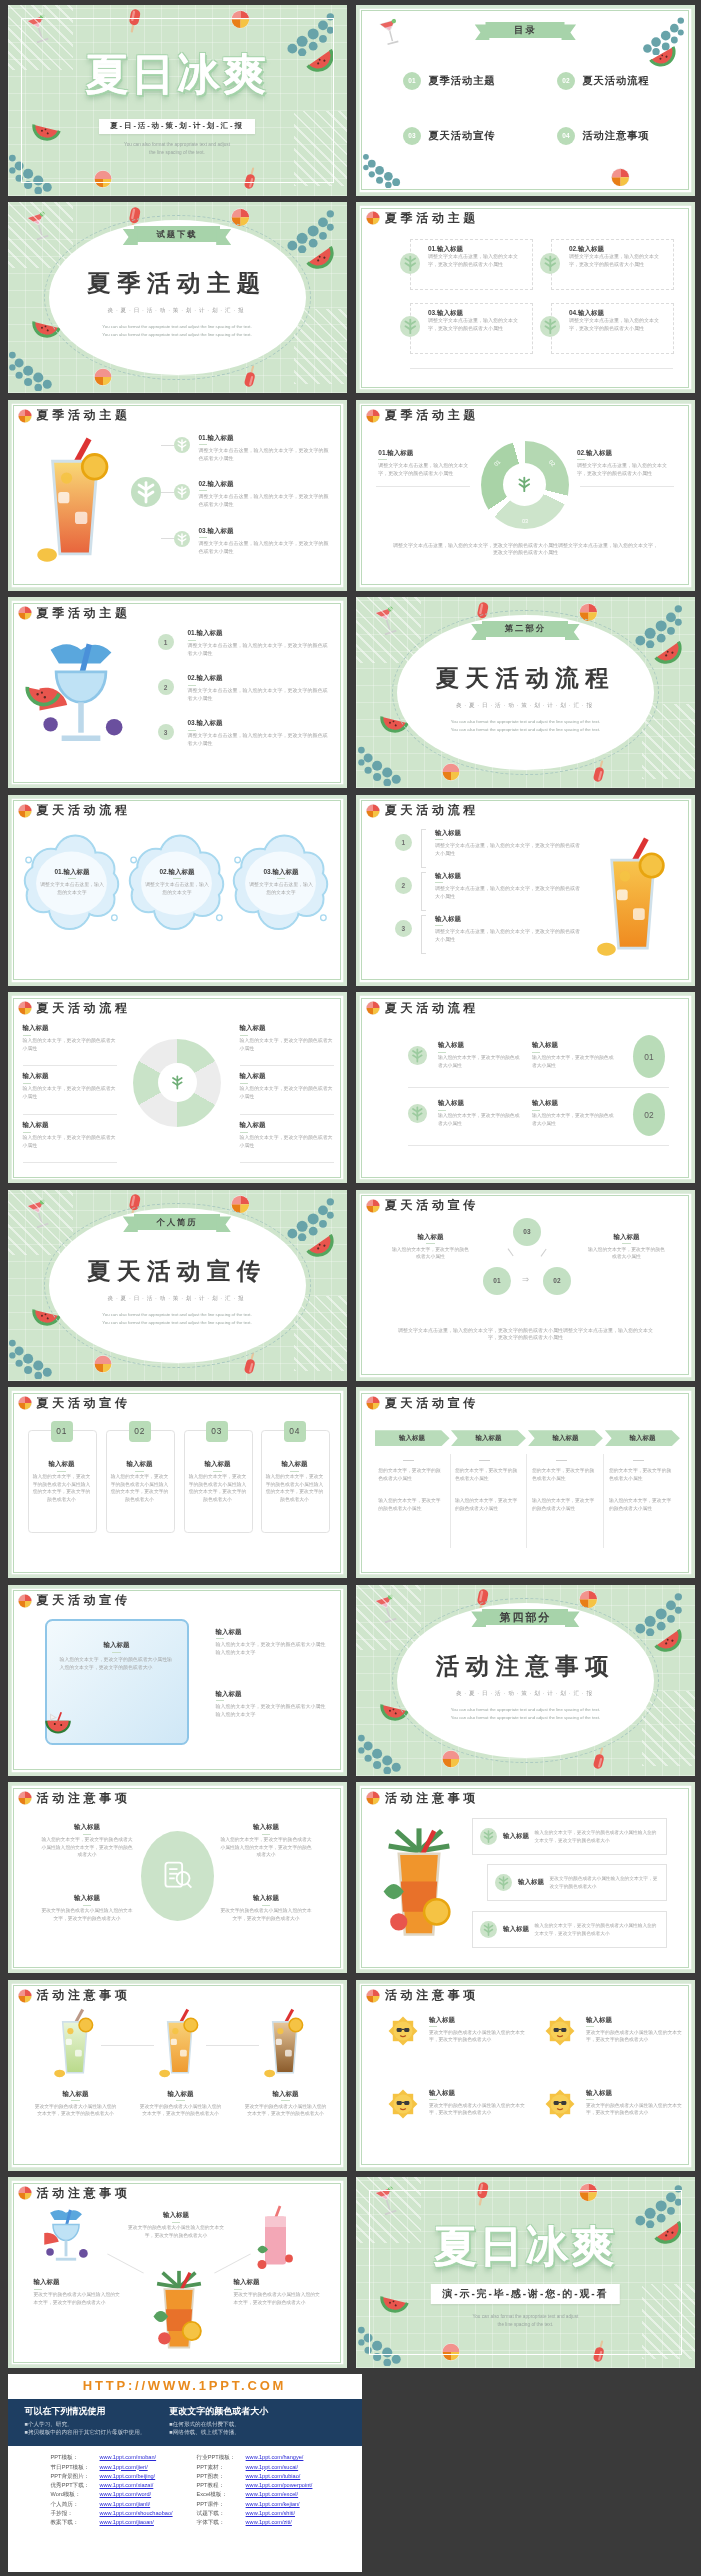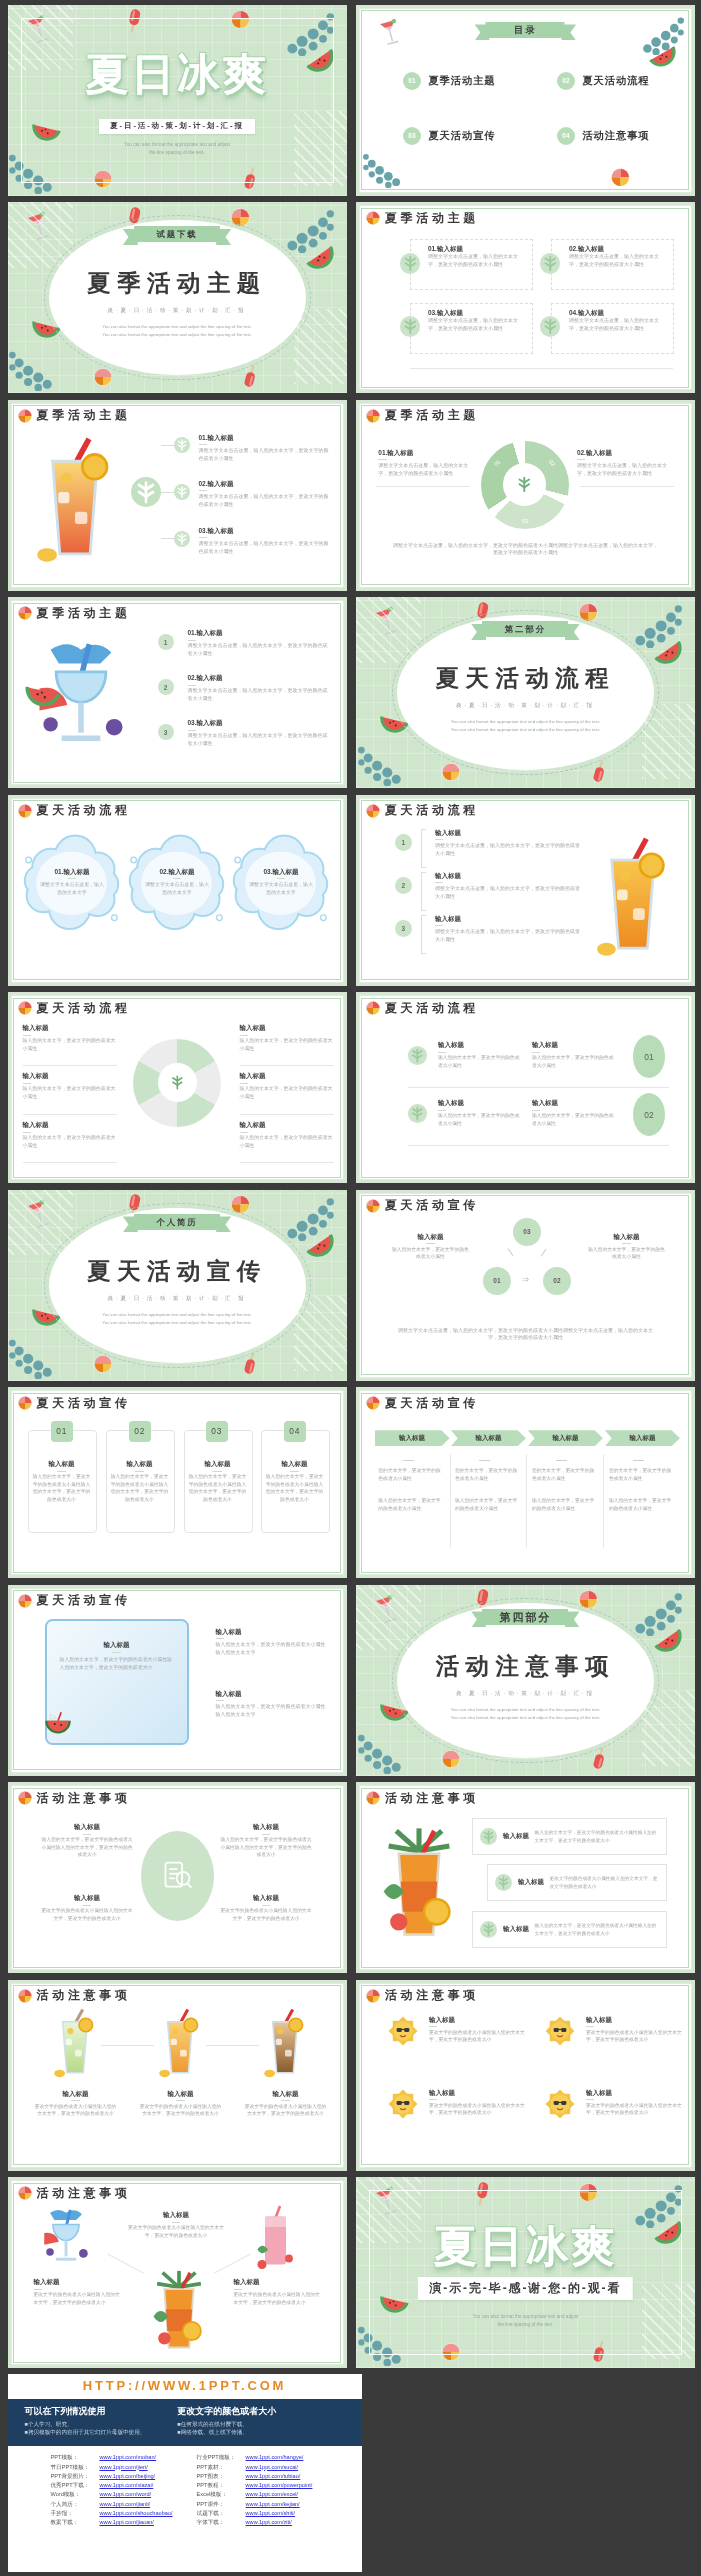--- a/index.html
+++ b/index.html
@@ -35,21 +35,21 @@
   .arrowband{background:#b9dcba;color:#3f3f3f;font-size:6.5px;font-weight:bold;
              display:flex;align-items:center;justify-content:center;}
   .vline{border-left:0.9px solid #e8e8e8;}
   .hline{border-top:0.9px solid #e6e6e6;}
   
   #footer{position:absolute;left:7.5px;top:2374px;width:354px;height:198px;background:#fff;}
   .flogo{text-align:center;margin-top:9.4px;font-size:39px;font-weight:bold;line-height:1;
          color:#2b5590;letter-spacing:0.9px;}
   .flogo .fdash{color:#e87e17;}
   .furl{text-align:center;color:#e88a1d;font-size:13px;font-weight:bold;letter-spacing:2.8px;margin-top:3.7px;}
-  .fnavy{margin-top:6.5px;background:#1e3e62;color:#fff;display:flex;padding:5.6px 0 7.5px 17px;gap:32px;}
+  .fnavy{margin-top:6.5px;background:#1e3e62;color:#fff;display:flex;padding:5.6px 0 7.5px 17px;gap:24px;}
   .fnavy h4{margin:0 0 2.8px 0;font-size:9px;}
   .fnavy p{margin:0.9px 0;font-size:5.6px;color:#c9d3de;}
   .flinks{display:flex;gap:24px;padding:7.5px 0 0 43px;}
   .flinks .col{display:flex;flex-direction:column;gap:0.9px;}
   .lrow{display:flex;font-size:5.6px;line-height:1.5;}
   .lrow .lab{color:#555;width:49px;}
   .lrow a{color:#2a2ad6;text-decoration:underline;}
 </style>
 </head>
 <body>
@@ -612,21 +612,21 @@
         </svg></div>
       <div class="abs" style="position: absolute; right: 90px; bottom: 5.6px; width: 11.2px; height: 24px; transform: rotate(195deg);"><svg viewBox="0 0 10 22" width="100%" height="100%">
           <rect x="1" y="1" width="8" height="13.5" rx="4" fill="#e8554d"></rect>
           <rect x="2.4" y="2.4" width="2" height="9" rx="1" fill="#f2938d"></rect>
           <rect x="4.1" y="14.5" width="1.9" height="6.5" rx=".9" fill="#e7c49b"></rect>
         </svg></div>
       <div class="abs" style="left: -18.7px; top: -18.7px; width: 84px; height: 84px; background: repeating-linear-gradient(45deg, rgba(255, 255, 255, 0.5) 0px, rgba(255, 255, 255, 0.5) 1.9px, transparent 1.9px, transparent 8.4px);"></div>
       <div class="abs" style="right: -22.4px; bottom: 9.4px; width: 75px; height: 75px; background: repeating-linear-gradient(45deg, rgba(255, 255, 255, 0.5) 0px, rgba(255, 255, 255, 0.5) 1.9px, transparent 1.9px, transparent 8.4px);"></div>
       <div class="abs" style="inset: 13px 36px; border: 1.3px dashed rgb(169, 200, 192); border-radius: 50%;"></div>
       <div class="abs" style="inset: 18px 41px; background: rgb(255, 255, 255); border-radius: 50%;"></div>
-      <div class="ribbon" style="left: 50%; transform: translateX(-50%); top: 24px; width: 86px; height: 16px; line-height: 16px; font-size: 8.4px; letter-spacing: 1.9px;">
+      <div class="ribbon" style="left: 50%; transform: translateX(-50%); top: 24px; width: 86px; height: 16px; line-height: 16px; font-size: 8.4px; letter-spacing: 1.9px; font-family: Liberation Serif, serif;">
         <div class="wing l"></div>
         <div class="wing r"></div>
         <div>第二部分</div>
       </div>
       <div class="abs" style="left: 0px; right: 0px; top: 65px; text-align: center; font-size: 23.4px; font-weight: bold; color: rgb(58, 58, 58); letter-spacing: 6.5px;">夏天活动流程</div>
       <div class="abs" style="left: 0px; right: 0px; top: 105px; text-align: center; font-size: 5.6px; color: rgb(154, 154, 154); letter-spacing: 2.8px;">炎·夏·日·活·动·策·划·计·划·汇·报</div>
       <div class="abs eng" style="left: 28px; right: 28px; top: 122px; font-size: 4.3px;">You can also format the appropriate text and adjust the line spacing of the text.</div>
       <div class="abs eng" style="left: 28px; right: 28px; top: 130px; font-size: 4.3px;">You can also format the appropriate text and adjust the line spacing of the text.</div>
     </div>
     <div class="slide white">
@@ -1623,21 +1623,21 @@
         </svg></div>
       <div class="abs" style="position: absolute; right: 90px; bottom: 5.6px; width: 11.2px; height: 24px; transform: rotate(195deg);"><svg viewBox="0 0 10 22" width="100%" height="100%">
           <rect x="1" y="1" width="8" height="13.5" rx="4" fill="#e8554d"></rect>
           <rect x="2.4" y="2.4" width="2" height="9" rx="1" fill="#f2938d"></rect>
           <rect x="4.1" y="14.5" width="1.9" height="6.5" rx=".9" fill="#e7c49b"></rect>
         </svg></div>
       <div class="abs" style="left: -18.7px; top: -18.7px; width: 84px; height: 84px; background: repeating-linear-gradient(45deg, rgba(255, 255, 255, 0.5) 0px, rgba(255, 255, 255, 0.5) 1.9px, transparent 1.9px, transparent 8.4px);"></div>
       <div class="abs" style="right: -22.4px; bottom: 9.4px; width: 75px; height: 75px; background: repeating-linear-gradient(45deg, rgba(255, 255, 255, 0.5) 0px, rgba(255, 255, 255, 0.5) 1.9px, transparent 1.9px, transparent 8.4px);"></div>
       <div class="abs" style="inset: 13px; border: 1.9px solid rgb(255, 255, 255);"></div>
       <div class="abs art" style="left: 0px; right: 0px; top: 41px; text-align: center; font-size: 43px;">夏日冰爽</div>
-      <div class="abs wribbon" style="left: 50%; transform: translateX(-50%); top: 100px; padding: 2.8px 11.2px; font-size: 12px; letter-spacing: 1.9px; white-space: nowrap;">演-示-完-毕-感-谢-您-的-观-看</div>
+      <div class="abs wribbon" style="left: 50%; transform: translateX(-50%); top: 107px; padding: 2.8px 11.2px; font-size: 10px; letter-spacing: 1.9px; white-space: nowrap;">演-示-完-毕-感-谢-您-的-观-看</div>
       <div class="abs eng" style="left: 0px; right: 0px; top: 137px; font-size: 4.7px;">You can also format the appropriate text and adjust</div>
       <div class="abs eng" style="left: 0px; right: 0px; top: 145px; font-size: 4.7px;">the line spacing of the text.</div>
     </div>
   </div>
 
 <div id="footer">
   <div class="furl">HTTP://WWW.1PPT.COM</div>
   <div class="fnavy">
     <div class="fcol">
       <h4>可以在下列情况使用</h4>

